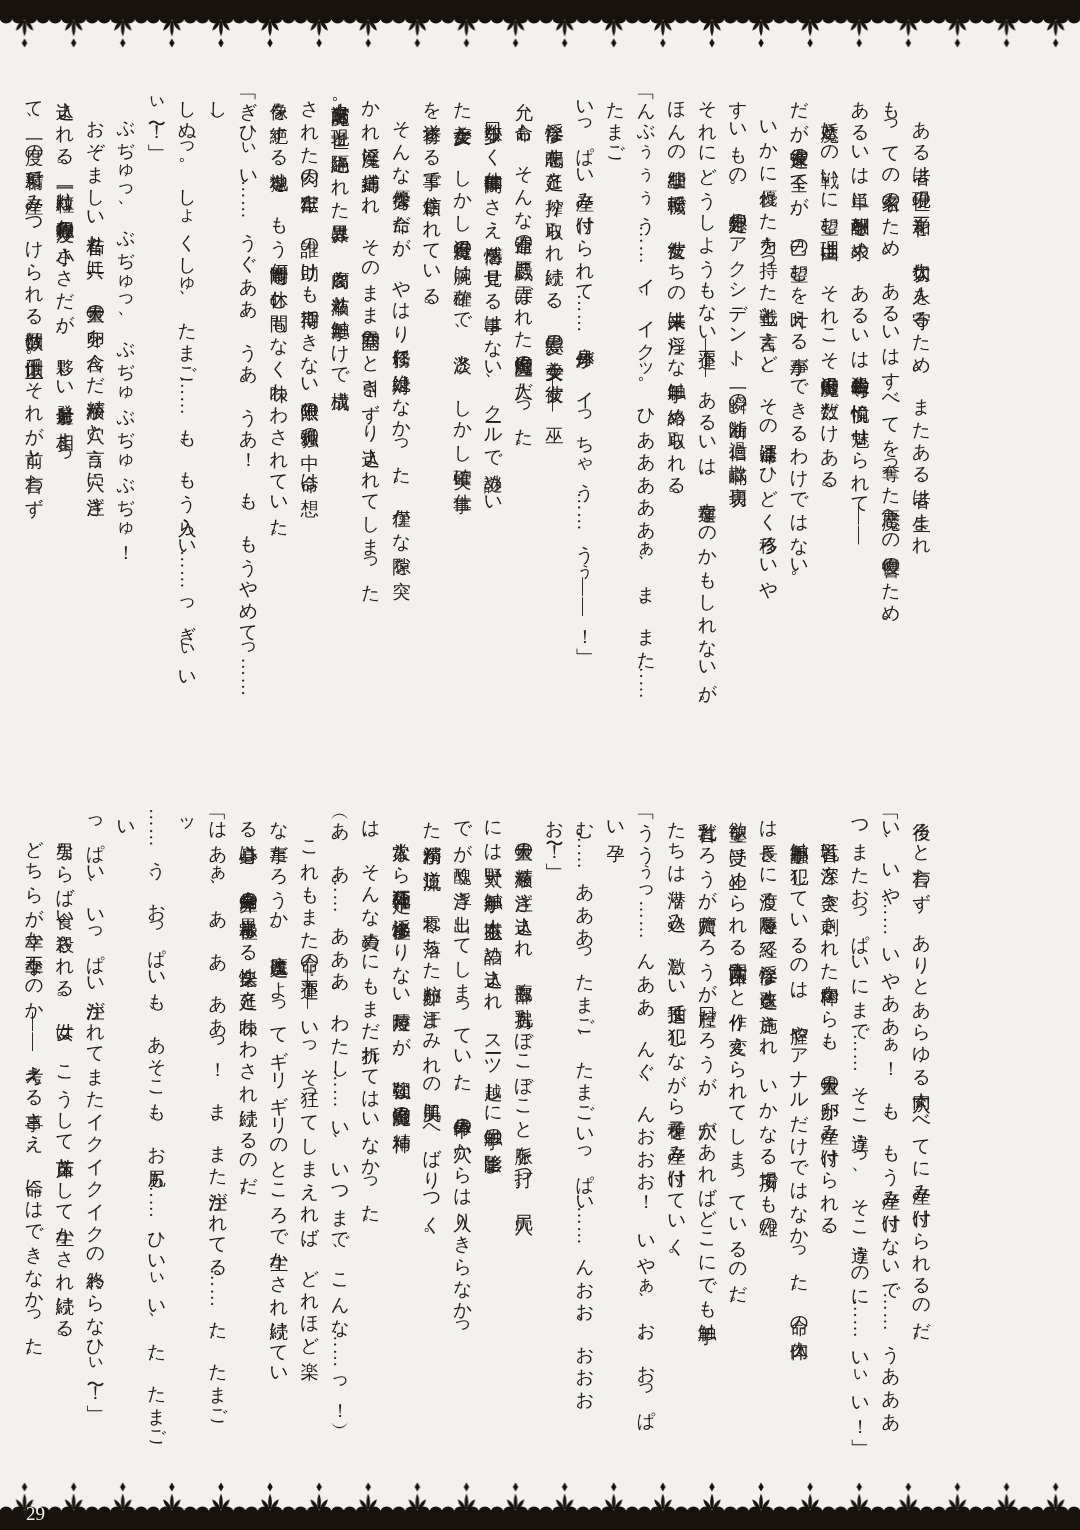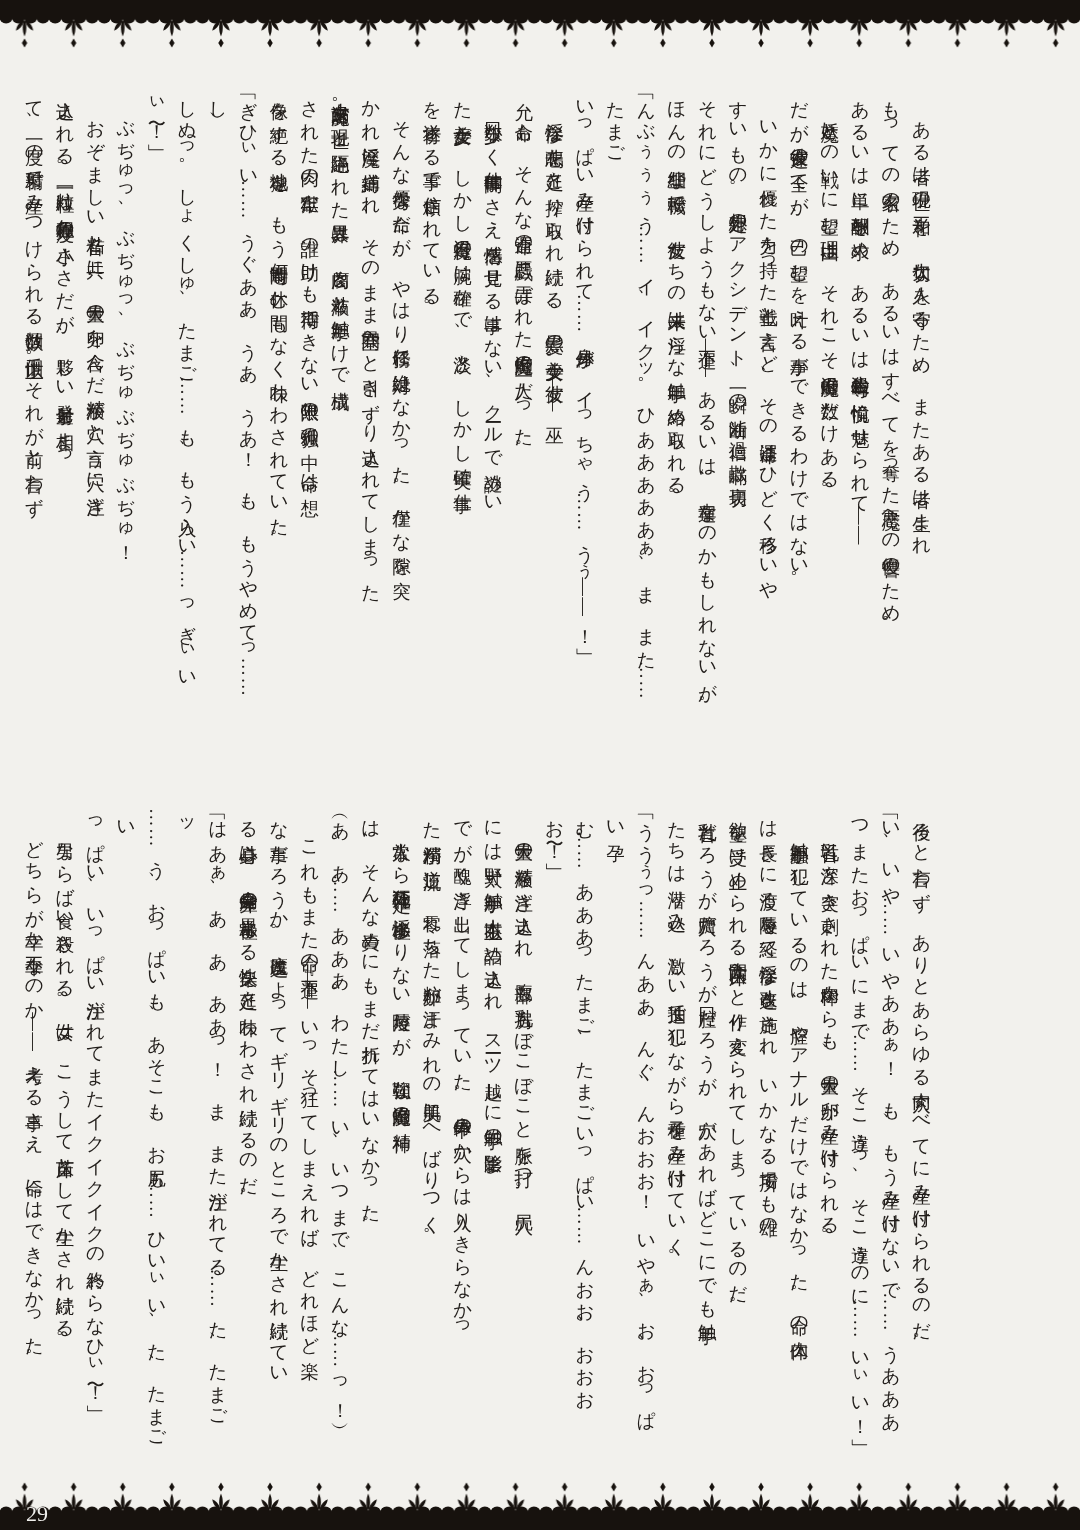--- a/index.html
+++ b/index.html
@@ -15,21 +15,21 @@
     font-family:"Liberation Serif","DejaVu Serif",serif;
   }
   .border{
     position:absolute;left:0;right:0;height:50px;z-index:1;
   }
   .border.top{top:0;}
   .border.bottom{bottom:0;transform:scaleY(-1);}
   .border svg{display:block;width:1080px;height:50px;}
   .page-number{
     position:absolute;left:26px;bottom:1px;z-index:2;
-    color:var(--pagenum);font-size:22px;line-height:30px;
+    color:var(--pagenum);font-size:19px;line-height:30px;
     font-family:"Liberation Serif","DejaVu Serif",serif;
   }
   .tblock{
     position:absolute;z-index:0;
     writing-mode:vertical-rl;
     -webkit-writing-mode:vertical-rl;
     text-orientation:mixed;
     font-size:18.5px;
     letter-spacing:1.4px;
     line-height:30.6px;

